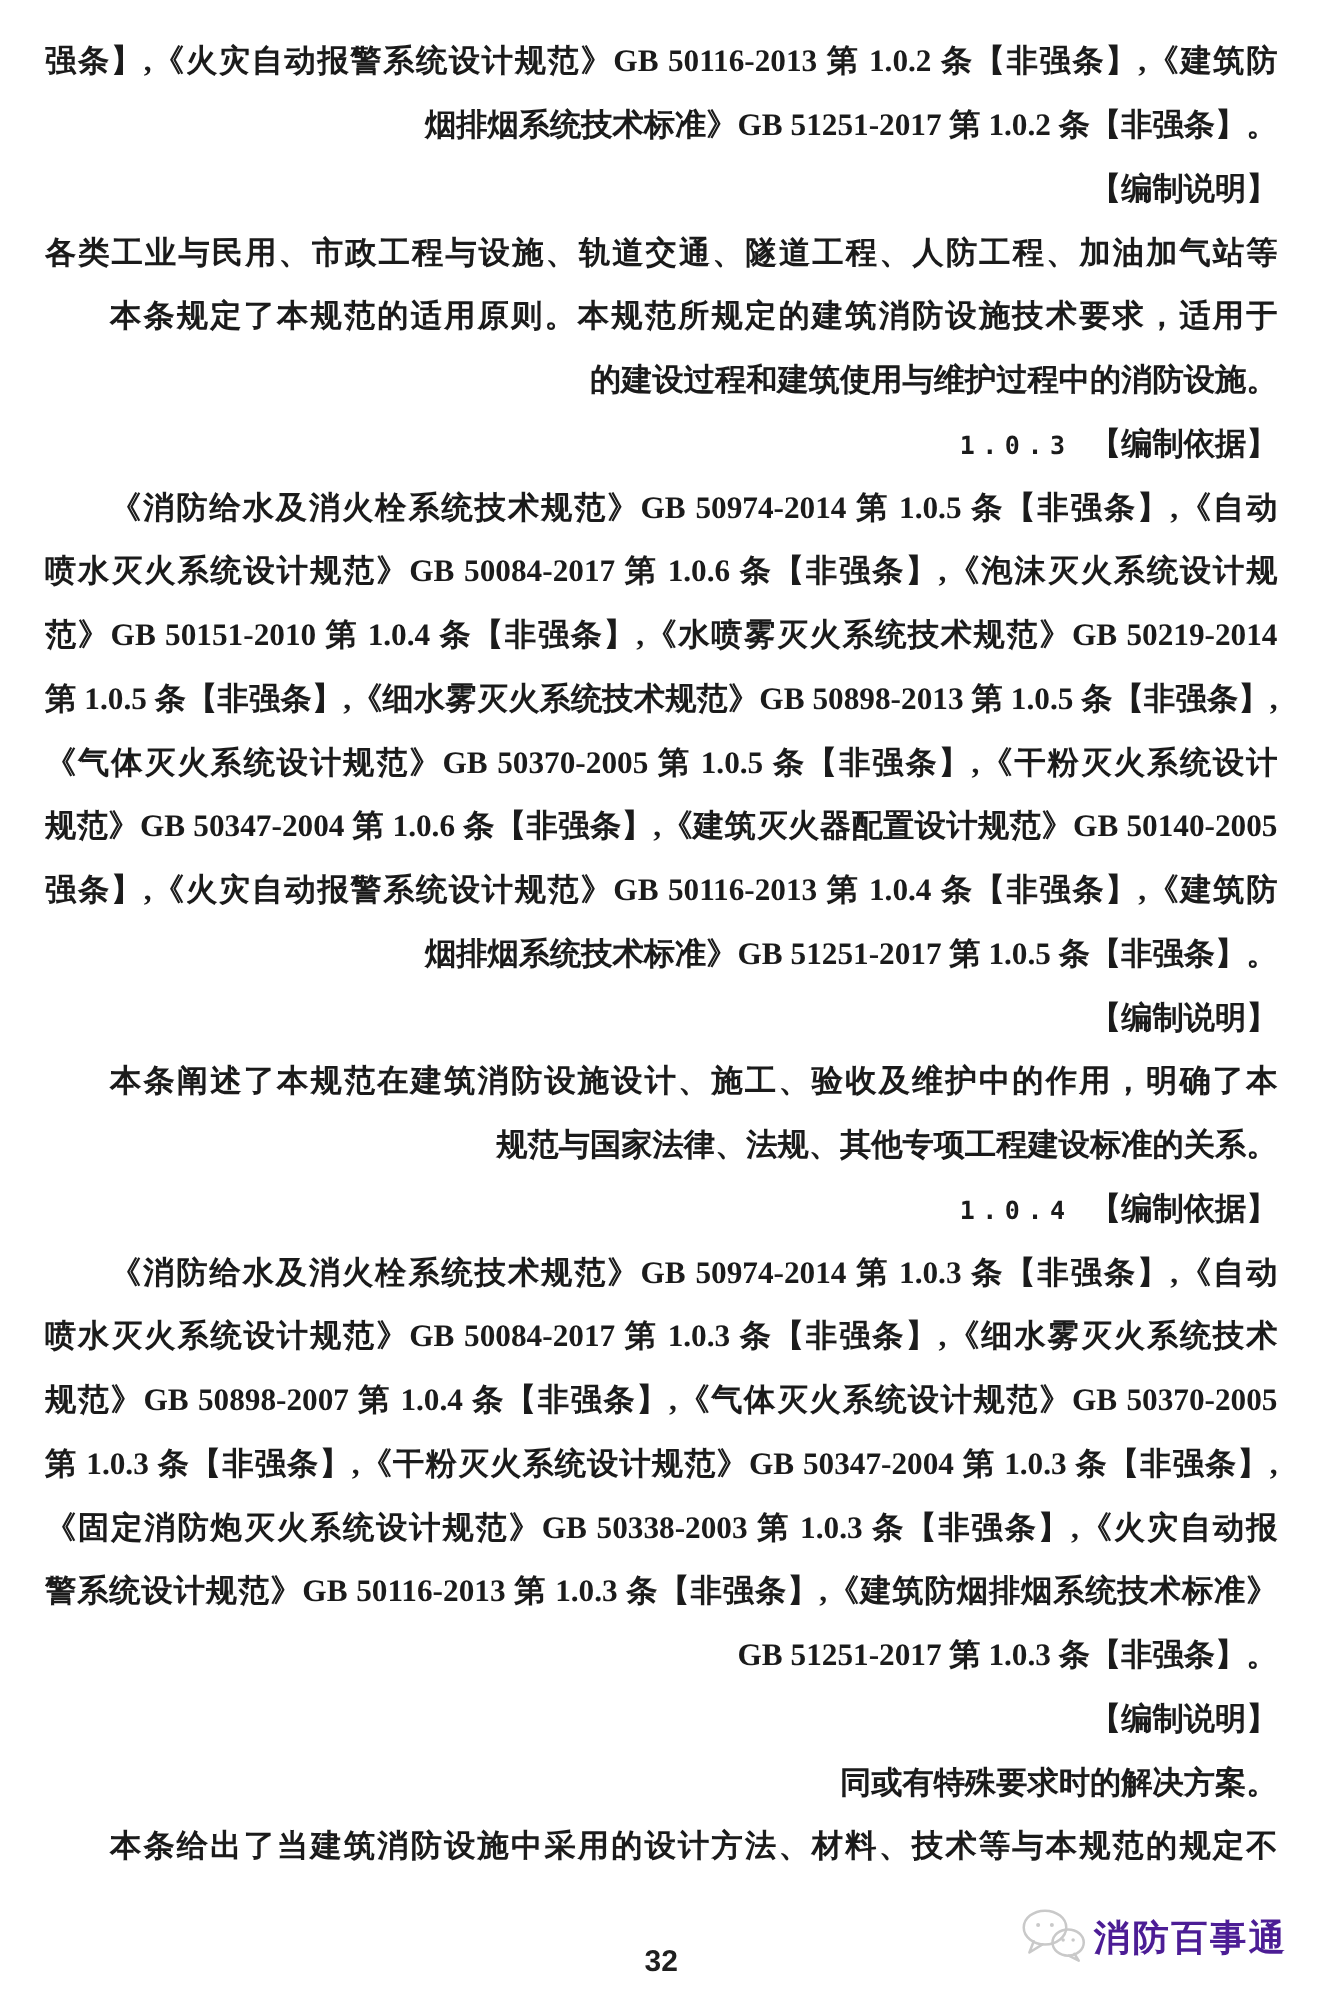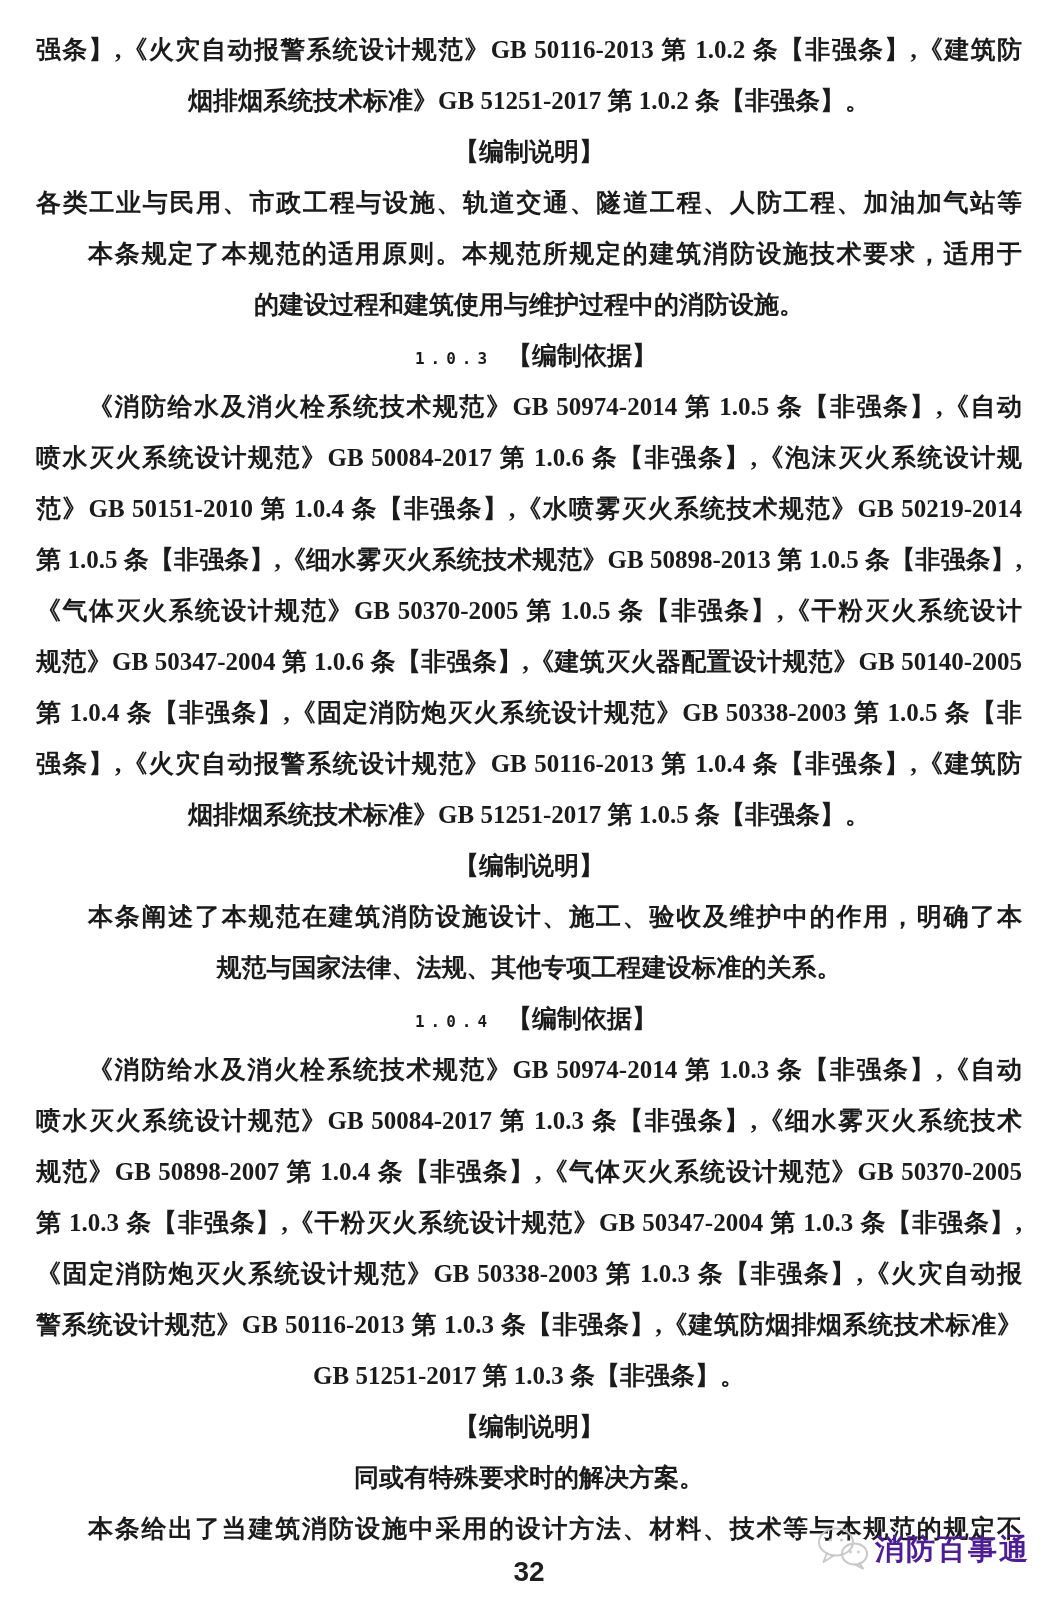--- a/index.html
+++ b/index.html
@@ -16,44 +16,44 @@
     overflow: hidden;
     background: #ffffff;
   }
   .ln {
     font-size: 25px;
     font-weight: 700;
     color: #1b1b1b;
     line-height: 51px;
     height: 51px;
     white-space: nowrap;
-    text-align: center;
+    text-align: right;
   }
   .fill {
     white-space: normal;
     text-align: justify;
     text-align-last: justify;
     overflow: hidden;
   }
   .ind { text-indent: 52px; }
   .head { padding-left: 14px; }
   .head .num {
     font-family: "DejaVu Sans Mono", monospace;
-    font-size: 16px;
+    font-size: 20px;
     letter-spacing: 6px;
     margin-right: 14px;
   }
   .pagenum {
     position: absolute;
     left: 0; right: 0;
     top: 1556px;
     text-align: center;
     font-family: "Liberation Sans", sans-serif;
     font-weight: 700;
-    font-size: 28px;
+    font-size: 24px;
     color: #1f1f1f;
   }
   .watermark {
     position: absolute;
     top: 1526px;
     right: 28px;
     display: flex;
     align-items: center;
     gap: 7px;
   }
@@ -80,21 +80,20 @@
   <div class="ln head">
     <span class="num">1.0.3</span><span>【编制依据】</span>
   </div>
 
   <div class="ln fill ind">《消防给水及消火栓系统技术规范》GB 50974-2014 第 1.0.5 条【非强条】,《自动</div>
   <div class="ln fill">喷水灭火系统设计规范》GB 50084-2017 第 1.0.6 条【非强条】,《泡沫灭火系统设计规</div>
   <div class="ln fill">范》GB 50151-2010 第 1.0.4 条【非强条】,《水喷雾灭火系统技术规范》GB 50219-2014</div>
   <div class="ln fill">第 1.0.5 条【非强条】,《细水雾灭火系统技术规范》GB 50898-2013 第 1.0.5 条【非强条】,</div>
   <div class="ln fill">《气体灭火系统设计规范》GB 50370-2005 第 1.0.5 条【非强条】,《干粉灭火系统设计</div>
   <div class="ln fill">规范》GB 50347-2004 第 1.0.6 条【非强条】,《建筑灭火器配置设计规范》GB 50140-2005</div>
-  <div class="ln fill">第 1.0.4 条【非强条】,《固定消防炮灭火系统设计规范》GB 50338-2003 第 1.0.5 条【非</div>
   <div class="ln fill">强条】,《火灾自动报警系统设计规范》GB 50116-2013 第 1.0.4 条【非强条】,《建筑防</div>
   <div class="ln">烟排烟系统技术标准》GB 51251-2017 第 1.0.5 条【非强条】。</div>
   <div class="ln">【编制说明】</div>
   <div class="ln fill ind">本条阐述了本规范在建筑消防设施设计、施工、验收及维护中的作用，明确了本</div>
   <div class="ln">规范与国家法律、法规、其他专项工程建设标准的关系。</div>
 
   <div class="ln head">
     <span class="num">1.0.4</span><span>【编制依据】</span>
   </div>
 

